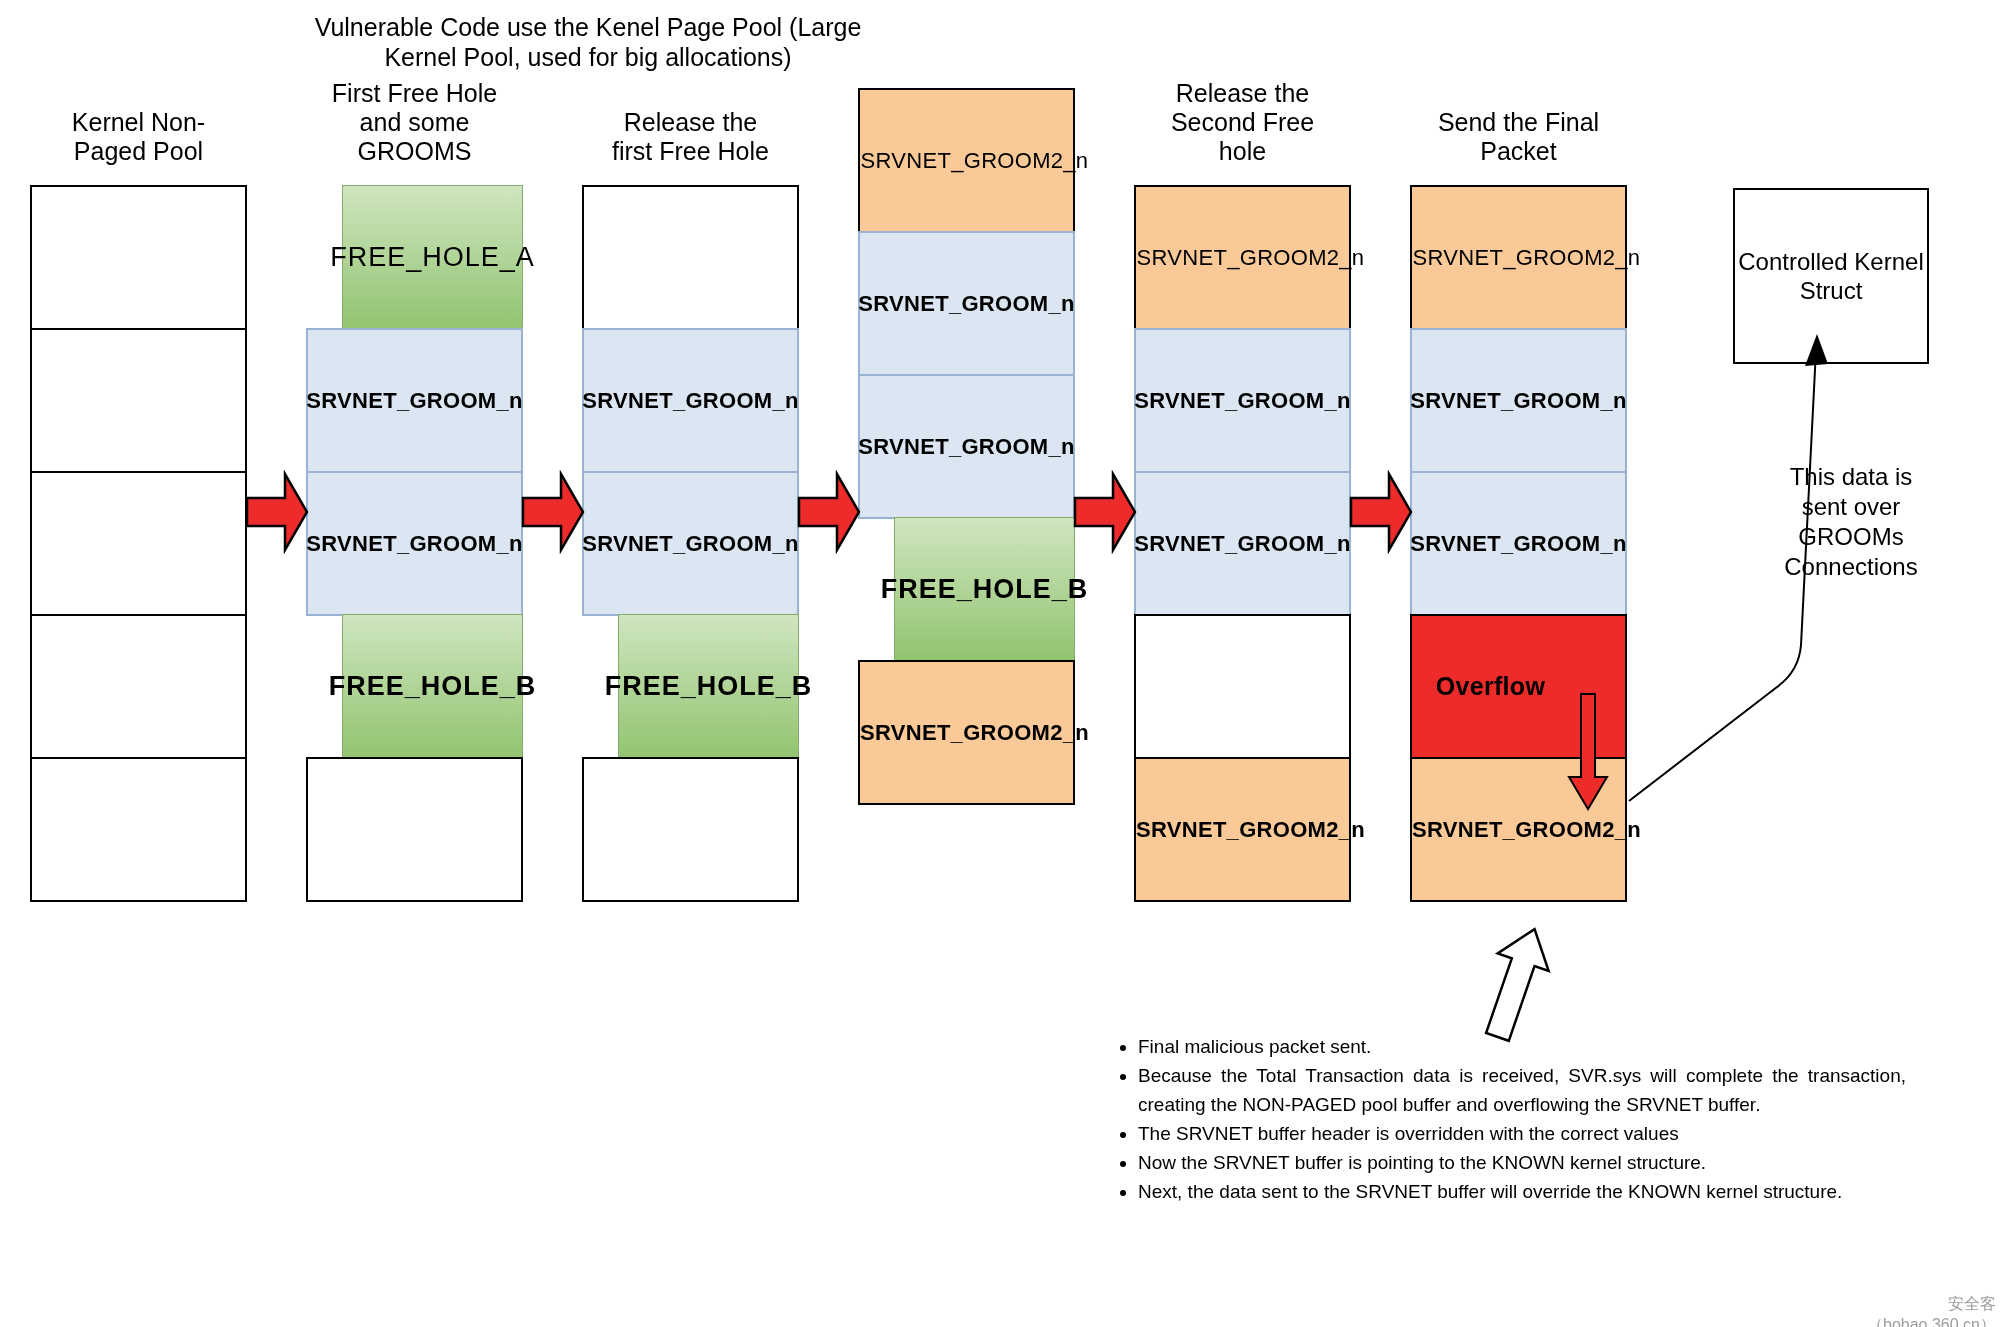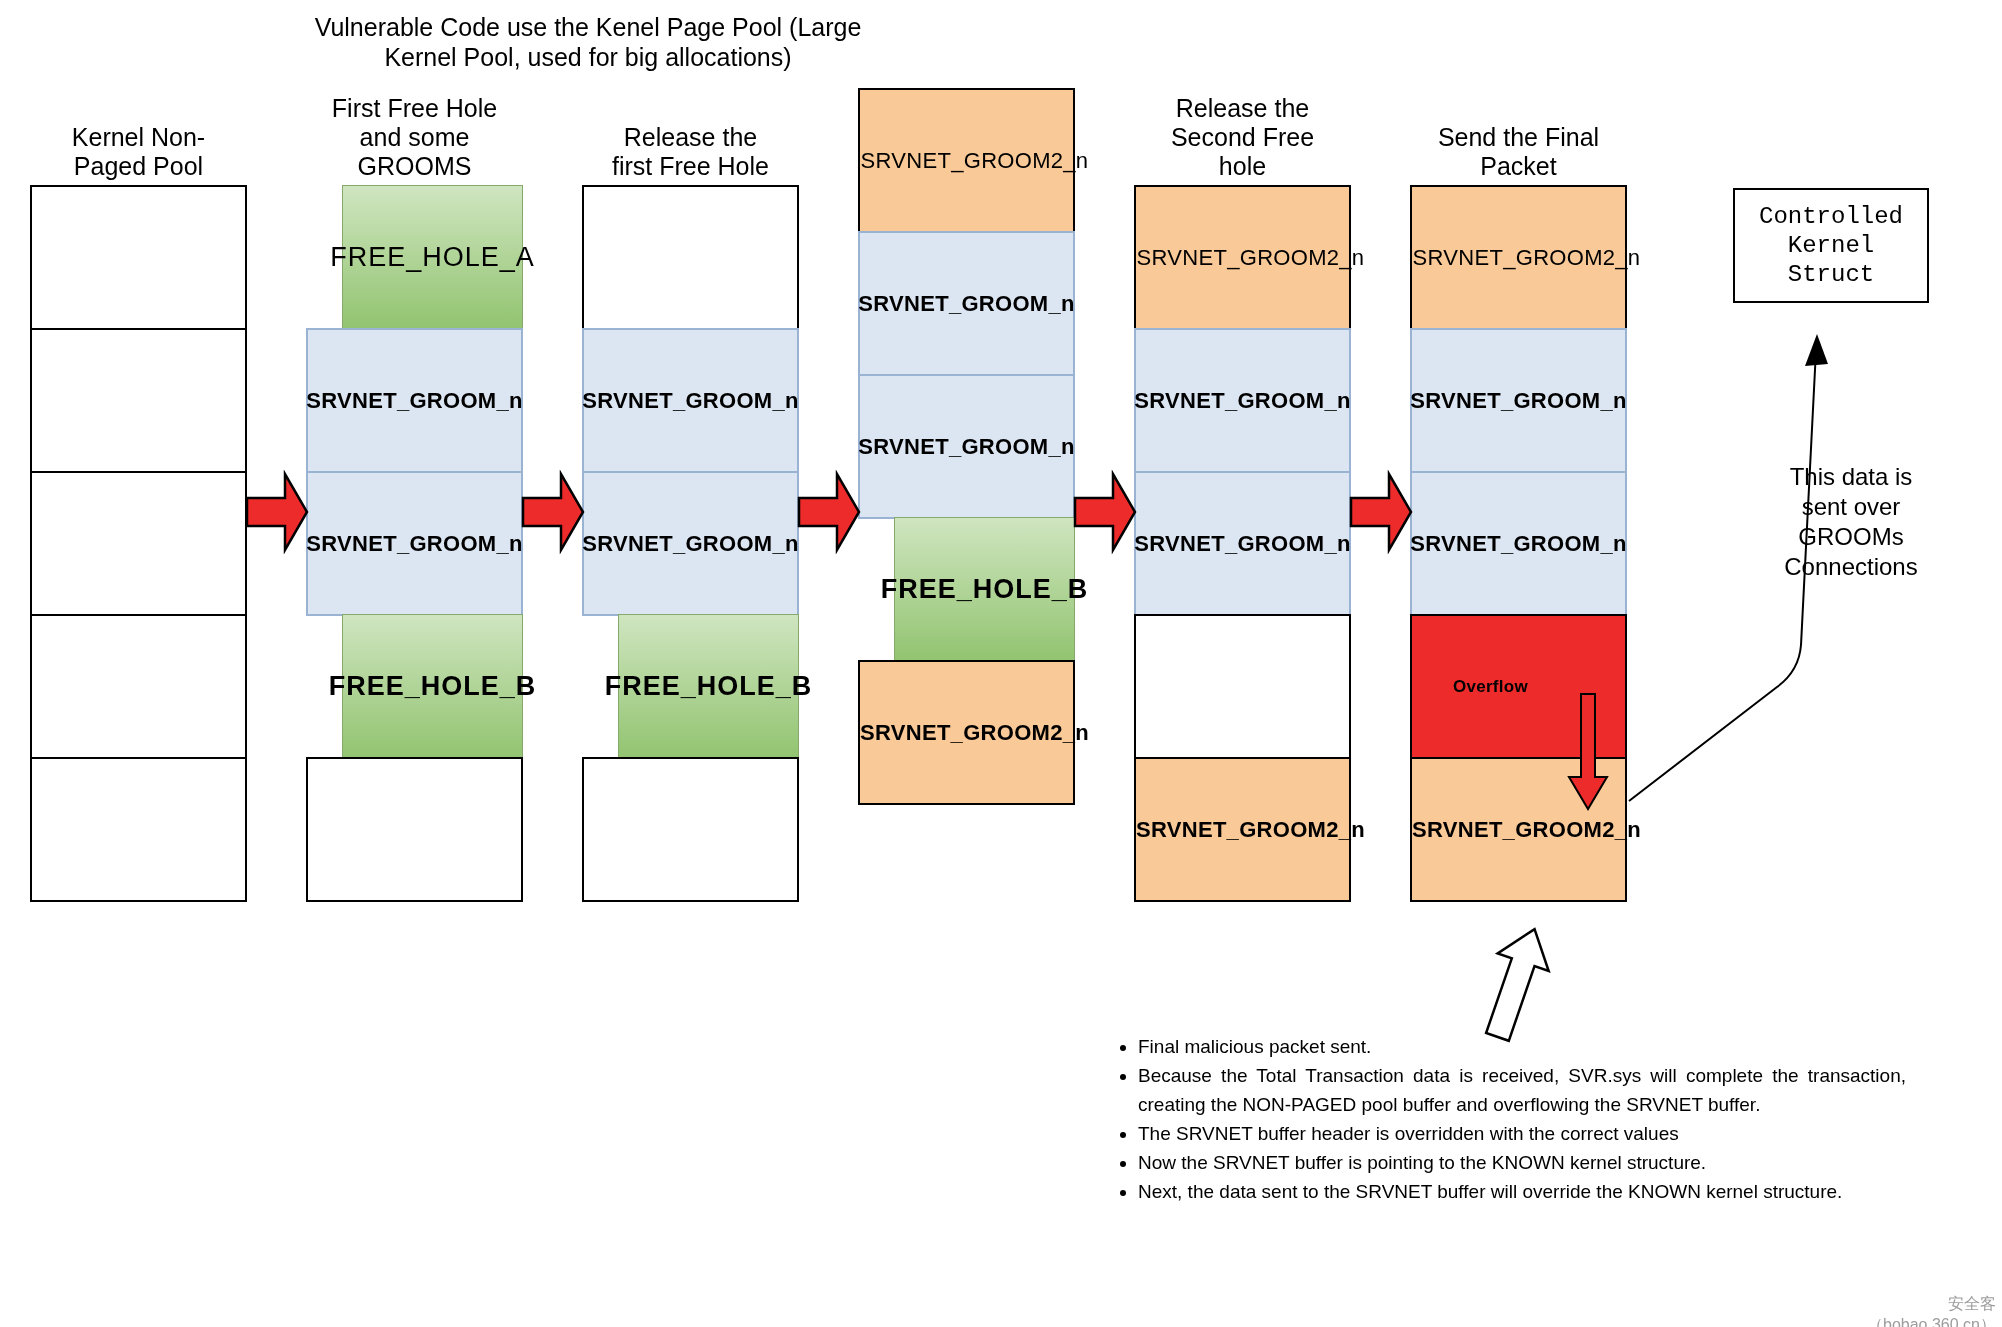--- a/index.html
+++ b/index.html
@@ -8,43 +8,43 @@
     font-family:"Liberation Sans", sans-serif; color:#000; overflow:hidden;
   }
   .title {
     position:absolute; left:188px; top:12px; width:800px;
     text-align:center; font-size:25px; line-height:30px; white-space:pre-line;
   }
   .column { position:absolute; top:88px; width:217px; }
   .col-header {
     height:97px; display:flex; align-items:flex-end; justify-content:center;
     text-align:center; font-size:25px; line-height:29px; white-space:pre-line;
-    padding-bottom:4px; box-sizing:border-box;
+    padding-bottom:19px; box-sizing:border-box;
   }
   .cell {
     height:145px; box-sizing:border-box;
     display:flex; align-items:center; justify-content:center;
   }
   .cell + .cell { margin-top:-2px;font-weight:bold; }
   .cell[data-type="empty"]     { background:#fff; border:2px solid #000; }
   .cell[data-type="free_hole"] { background:linear-gradient(180deg,#cfe5c0 0%,#92c470 100%); border:1px solid #84a96a;margin-left:36px; }
   .cell[data-type="groom"]     { background:#dce6f2; border:2px solid #9ab3d3; }
   .cell[data-type="groom2"]    { background:#f9c998; border:2px solid #000;padding-left:16px; }
   .cell[data-type="overflow"]  { background:#ee2b2b; border:2px solid #000; }
   .cell-label { font-size:22px; letter-spacing:0.3px; }
   .cell[data-type="free_hole"] .cell-label { font-size:27px; letter-spacing:1px; }
   .cell[data-type="groom2"] .cell-label { white-space:nowrap; }
-  .cell[data-type="overflow"] .cell-label { font-size:17px; transform:translateX(-28px); }
+  .cell[data-type="overflow"] .cell-label { font-size:25px; transform:translateX(-28px); }
   .flow-arrow { position:absolute; top:470px; }
   .flow-arrow polygon { fill:#ee2b2b; stroke:#000; stroke-width:2.5; }
   .struct-box {
-    position:absolute; left:1733px; top:188px; width:196px; height:115px;
+    position:absolute; left:1733px; top:188px; width:196px; height:176px;
     border:2px solid #000; box-sizing:border-box;
     display:flex; align-items:center; justify-content:center;
-    text-align:center; font-size:24px; line-height:29px; white-space:pre-line;font-family:Liberation Mono, monospace;
+    text-align:center; font-size:24px; line-height:29px; white-space:pre-line;
   }
   .side-note {
     position:absolute; left:1745px; top:462px; width:212px;
     text-align:center; font-size:24px; line-height:30px; white-space:pre-line;
   }
   .bullets { position:absolute; left:1102px; top:1032px; width:768px; margin:0; padding:0 0 0 36px; }
   .bullets li { font-size:19px; line-height:29px; text-align:justify; text-align-last:left; }
   .watermark {
     position:absolute; left:1820px; top:1294px; width:176px;
     font-size:16px; color:#9c9c9c; text-align:right;

